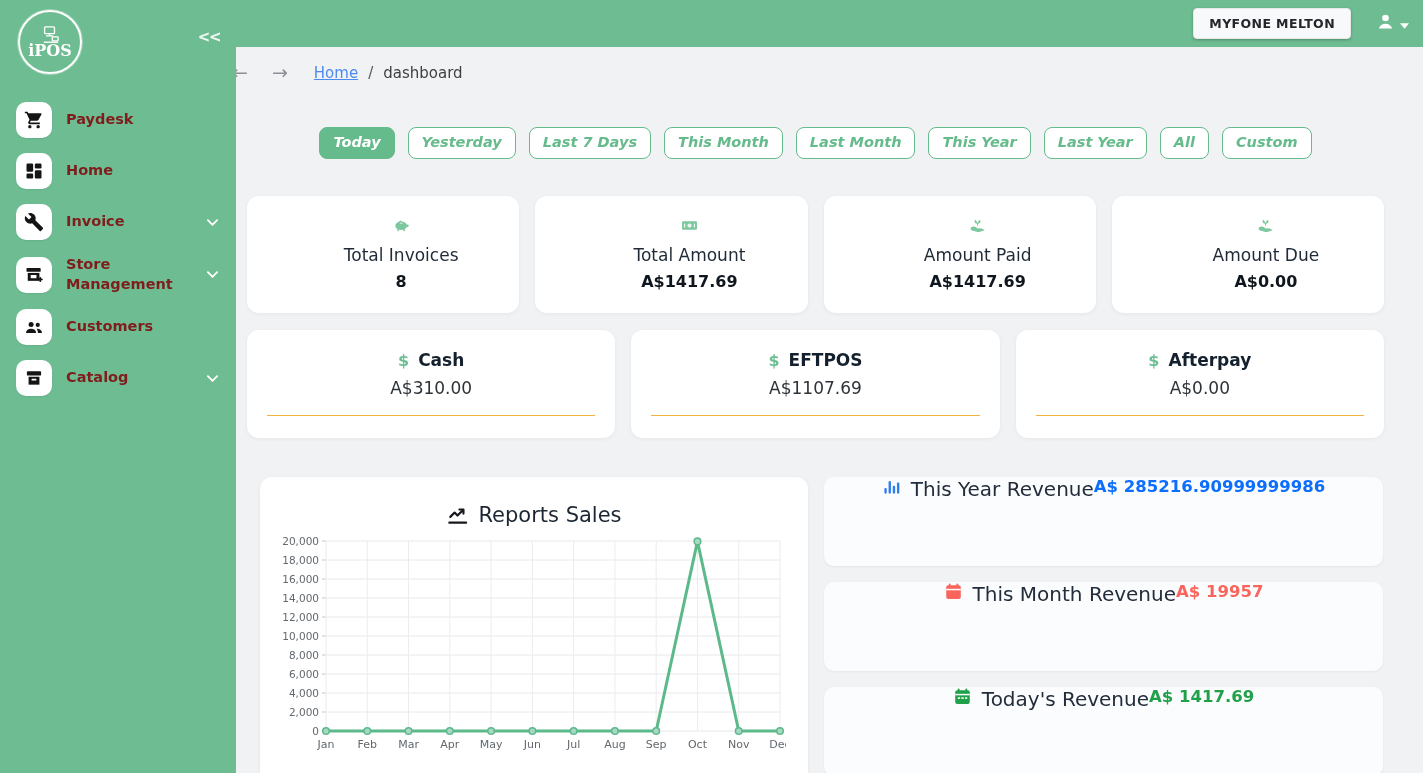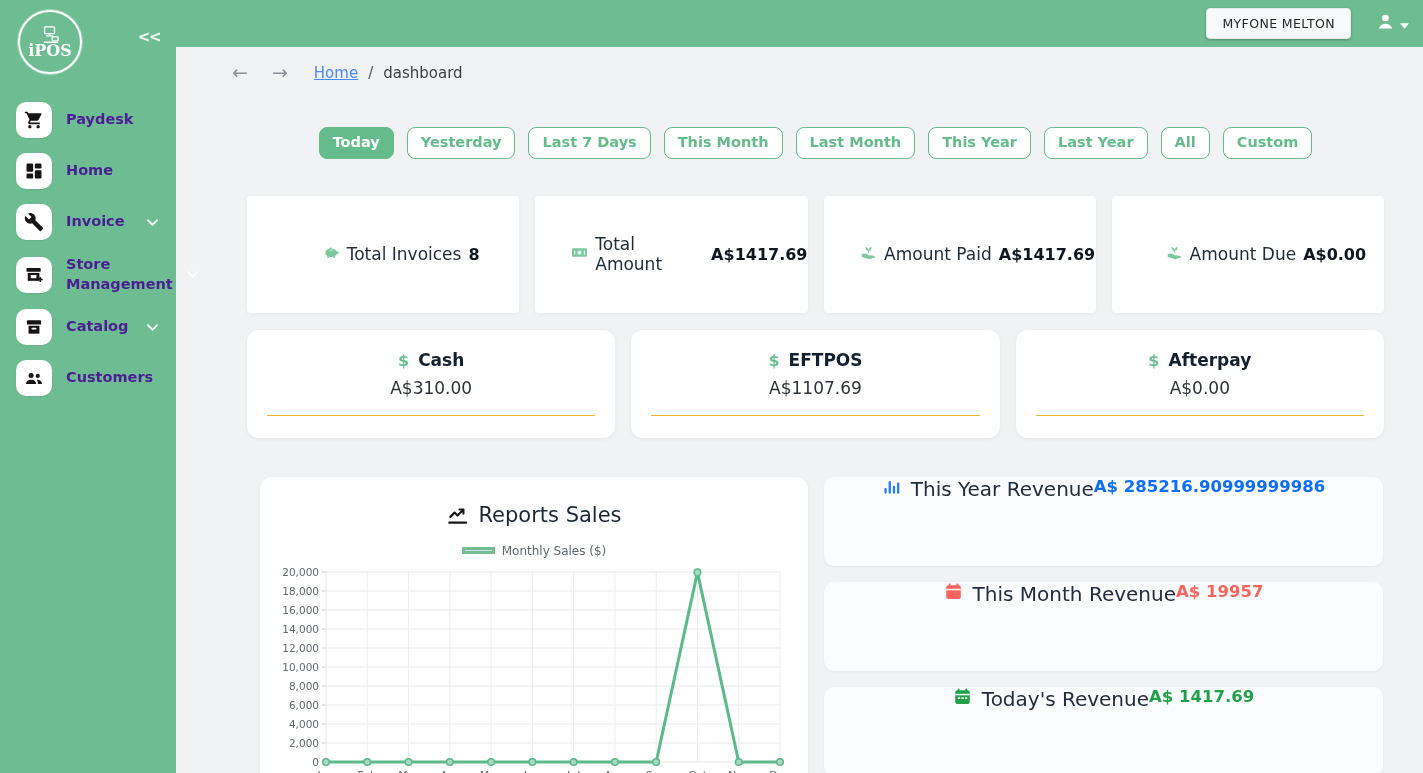--- a/index.html
+++ b/index.html
@@ -2,58 +2,58 @@
 <html><head>
 <meta charset="utf-8">
 <style>
   * { margin:0; padding:0; box-sizing:border-box; }
   html,body { width:1423px; height:773px; overflow:hidden; font-family:"DejaVu Sans","Liberation Sans",sans-serif; background:#f1f2f4; }
 
   
   .topbar { position:absolute; top:0; left:0; width:1423px; height:47px; background:#6ebd92; z-index:1; }
   .topbar-right { position:absolute; right:14px; top:0; height:47px; display:flex; align-items:center; gap:24px; }
   .store-btn { background:#f8f9fa; border:1px solid #e8e8e8; border-radius:4px; padding:7px 15px;
-               font-size:12.5px; font-weight:400; color:#23272b; letter-spacing:.4px; cursor:pointer;
+               font-size:12.5px; font-weight:700; color:#23272b; letter-spacing:.4px; cursor:pointer;
                box-shadow:0 1px 3px rgba(0,0,0,.25); font-family:inherit; }
   .user-menu { display:flex; align-items:center; gap:4px; cursor:pointer; }
 
   
-  .sidebar { position:absolute; top:0; left:0; width:176px; height:773px; background:#6ebd92; z-index:2; }
+  .sidebar { position:absolute; top:0; left:0; width:236px; height:773px; background:#6ebd92; z-index:2; }
   .logo-wrap { position:relative; padding:10px 0 0 18px; height:88px; }
   .logo-circle { width:64px; height:64px; border:2.5px solid #fdfefd; border-radius:50%;
                  display:flex; flex-direction:column; align-items:center; justify-content:center;
                  box-shadow:0 0 0 1px rgba(255,255,255,.35); }
   .logo-text { color:#fff; font-family:"DejaVu Serif","Liberation Serif",serif; font-weight:700; font-size:16px; line-height:1; margin-top:-1px; }
   .collapse-btn { position:absolute; top:28px; right:16px; color:#eef8f2; font-weight:700; font-size:15px;
                   letter-spacing:-1.5px; cursor:pointer; }
   .nav { padding:10px 10px 0 14px; }
   .nav-item { display:flex; align-items:center; gap:14px; padding:4px 2px; margin-bottom:7px; cursor:pointer; border-radius:8px; }
   .nav-icon { width:36px; height:36px; background:#fff; border-radius:10px; flex:0 0 36px;
               display:flex; align-items:center; justify-content:center; box-shadow:0 1px 2px rgba(0,0,0,.08); }
   .nav-icon svg { width:20px; height:20px; }
-  .nav-label { color:#4c1d95; font-size:14.5px; font-weight:700; line-height:1.35; flex:1; }
+  .nav-label { color:#7f1d1d; font-size:14.5px; font-weight:700; line-height:1.35; flex:1; }
   .nav-chevron { margin-right:6px; display:flex; }
 
   
   .content { position:absolute; top:47px; left:208px; width:1215px; height:726px; background:#f1f2f4; }
 
   .breadcrumb { display:flex; align-items:center; padding:16px 0 0 24px; gap:10px; }
   .bc-arrow { font-size:19px; color:#8d9196; cursor:pointer; line-height:1; }
   .bc-arrow.fwd { margin-left:14px; }
   .bc-home { color:#4d8af0; font-size:15px; text-decoration:underline; cursor:pointer; margin-left:16px; }
   .bc-sep { color:#52585f; font-size:15px; }
   .bc-current { color:#404040; font-size:15px; }
 
   .filters { display:flex; justify-content:center; gap:13px; margin-top:45px; }
   .filter-btn { border:1.5px solid #65bb8c; background:#fff; color:#65bb8c; font-family:inherit;
-                font-size:14.5px; font-weight:700; padding:5px 13px; border-radius:8px; cursor:pointer; line-height:1.35; }
+                font-size:14.5px; font-weight:700; padding:5px 13px; border-radius:8px; cursor:pointer; line-height:1.35;font-style:italic; }
   .filter-btn.active { background:#65bb8c; color:#fff; }
 
   .stats-grid { display:grid; grid-template-columns:repeat(4,1fr); gap:16px; padding:0 39px; margin-top:37px; }
-  .stat-card { background:#fff; border-radius:4px; height:117px; display:flex; flex-direction:row;
+  .stat-card { background:#fff; border-radius:12px; height:117px; display:flex; flex-direction:column;
                align-items:center; justify-content:center; gap:7px; box-shadow:0 1px 4px rgba(0,0,0,.05);padding-left:36px; }
   .stat-icon svg { width:17px; height:17px; }
   .stat-title { font-size:17px; color:#1f2a36; }
   .stat-value { font-size:16px; font-weight:700; color:#10161d; }
 
   .pay-grid { display:grid; grid-template-columns:repeat(3,1fr); gap:16px; padding:0 39px; margin-top:17px; }
   .pay-card { background:#fff; border-radius:12px; height:108px; position:relative;
               display:flex; flex-direction:column; align-items:center; padding-top:20px; gap:8px;
               box-shadow:0 1px 4px rgba(0,0,0,.05); }
   .pay-title { font-size:17px; font-weight:700; color:#14202e; display:flex; gap:9px; align-items:baseline; }
@@ -165,43 +165,43 @@
       <span class="nav-chevron">
         <svg width="11" height="7" viewBox="0 0 12 7" fill="none" stroke="#fff" stroke-width="2" stroke-linecap="round">
             <path d="M1 1l5 5 5-5"></path>
           </svg>
       </span>
     </div>
 
     <div class="nav-item">
       <span class="nav-icon">
         <svg viewBox="0 0 24 24" fill="#151515">
+            <circle cx="8.5" cy="9" r="3"></circle>
+            <path d="M2.5 18.8c0-3 2.7-4.8 6-4.8s6 1.8 6 4.8v.5h-12z"></path>
+            <circle cx="16.5" cy="9.5" r="2.5"></circle>
+            <path d="M15.3 14.1c3 .1 6.2 1.6 6.2 4.5v.7h-4.8c0-2.1-.5-3.8-1.4-5.2z"></path>
+          </svg>
+      </span>
+      <span class="nav-label">Customers</span>
+    </div>
+
+    <div class="nav-item">
+      <span class="nav-icon">
+        <svg viewBox="0 0 24 24" fill="#151515">
             <rect x="3.5" y="4" width="17" height="5" rx="1"></rect>
             <path d="M5.5 10.5h13V20h-13z"></path>
             <rect x="9" y="13" width="6" height="2" rx="1" fill="#fff"></rect>
           </svg>
       </span>
       <span class="nav-label">Catalog</span>
       <span class="nav-chevron">
         <svg width="11" height="7" viewBox="0 0 12 7" fill="none" stroke="#fff" stroke-width="2" stroke-linecap="round">
             <path d="M1 1l5 5 5-5"></path>
           </svg>
       </span>
-    </div>
-
-    <div class="nav-item">
-      <span class="nav-icon">
-        <svg viewBox="0 0 24 24" fill="#151515">
-            <circle cx="8.5" cy="9" r="3"></circle>
-            <path d="M2.5 18.8c0-3 2.7-4.8 6-4.8s6 1.8 6 4.8v.5h-12z"></path>
-            <circle cx="16.5" cy="9.5" r="2.5"></circle>
-            <path d="M15.3 14.1c3 .1 6.2 1.6 6.2 4.5v.7h-4.8c0-2.1-.5-3.8-1.4-5.2z"></path>
-          </svg>
-      </span>
-      <span class="nav-label">Customers</span>
     </div>
 
   </div>
 </div>
 
 <div class="content">
 
   <div class="breadcrumb">
     <span class="bc-arrow">←</span>
     <span class="bc-arrow fwd">→</span>
@@ -304,24 +304,20 @@
 
   <div class="bottom-grid">
     <div class="chart-card">
       <div class="chart-title">
         <svg viewBox="0 0 24 24" fill="none" stroke="#16181d" stroke-width="2.3" stroke-linecap="round" stroke-linejoin="round">
           <path d="M3.5 20.5h17.5"></path>
             <path d="M4.5 14.5l4.5-4.5 3 3 5.5-5.5"></path>
             <path d="M14 6.8h4.2V11"></path>
         </svg>
         <span>Reports Sales</span>
-      </div>
-      <div class="chart-legend">
-        <span class="legend-box"></span>
-        <span class="legend-label">Monthly Sales ($)</span>
       </div>
       <div class="chart-svg-wrap">
         <svg width="508" height="230" viewBox="0 0 508 230">
             <line x1="48" y1="198" x2="502" y2="198" stroke="#e7e8ea" stroke-width="1"></line>
             <line x1="44" y1="198" x2="48" y2="198" stroke="#c6c8ca" stroke-width="1"></line>
             <text x="41" y="201.5" text-anchor="end" font-size="10.5" fill="#62686e">0</text>
             <line x1="48" y1="179" x2="502" y2="179" stroke="#e7e8ea" stroke-width="1"></line>
             <line x1="44" y1="179" x2="48" y2="179" stroke="#c6c8ca" stroke-width="1"></line>
             <text x="41" y="182.5" text-anchor="end" font-size="10.5" fill="#62686e">2,000</text>
             <line x1="48" y1="160" x2="502" y2="160" stroke="#e7e8ea" stroke-width="1"></line>

